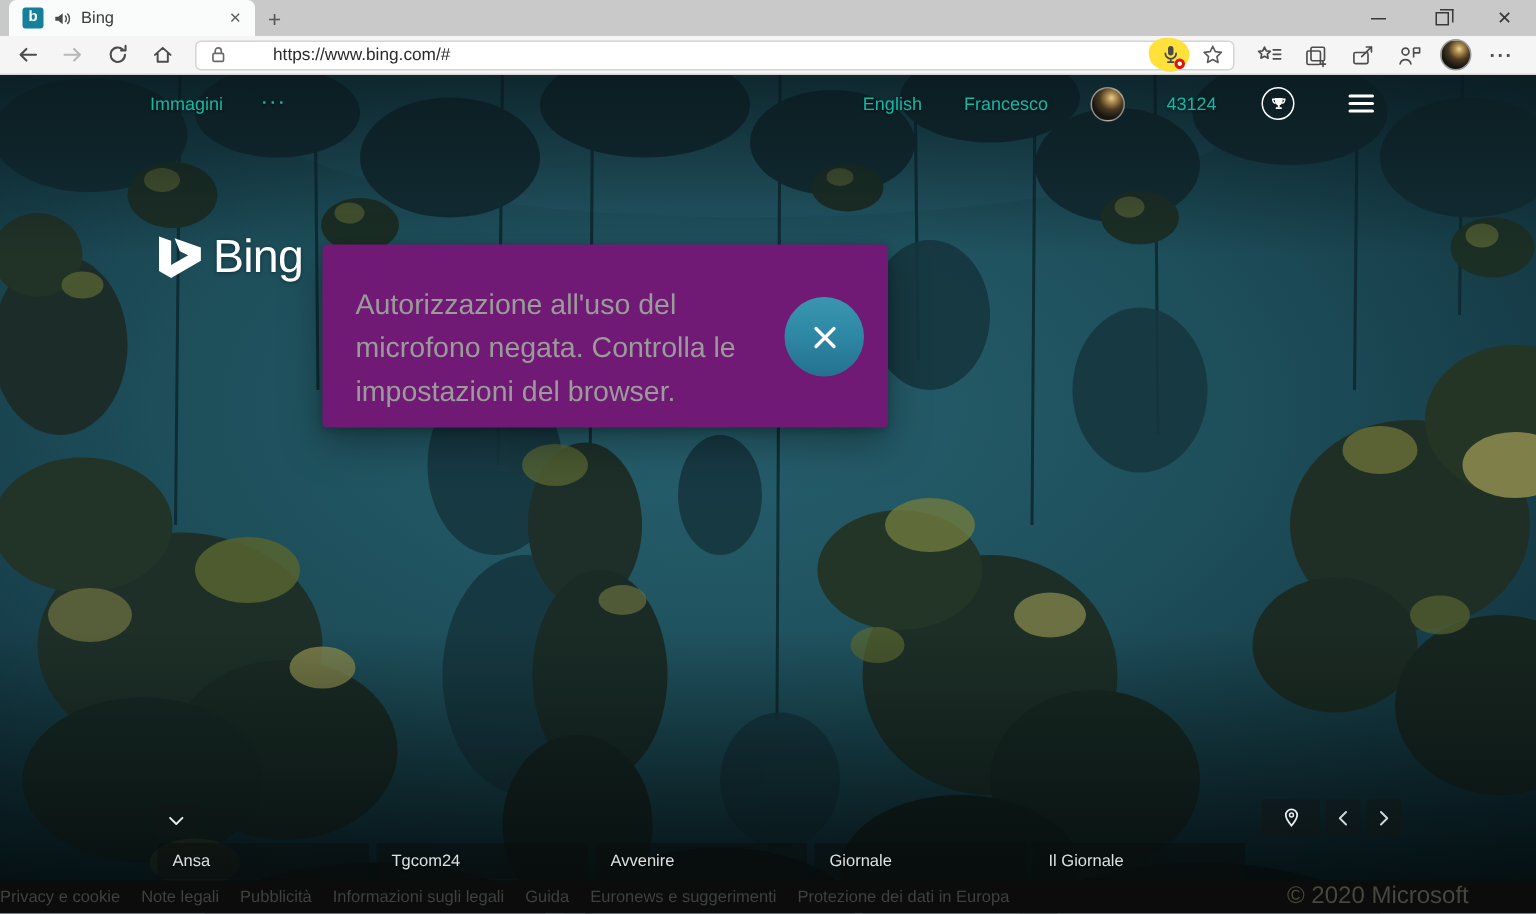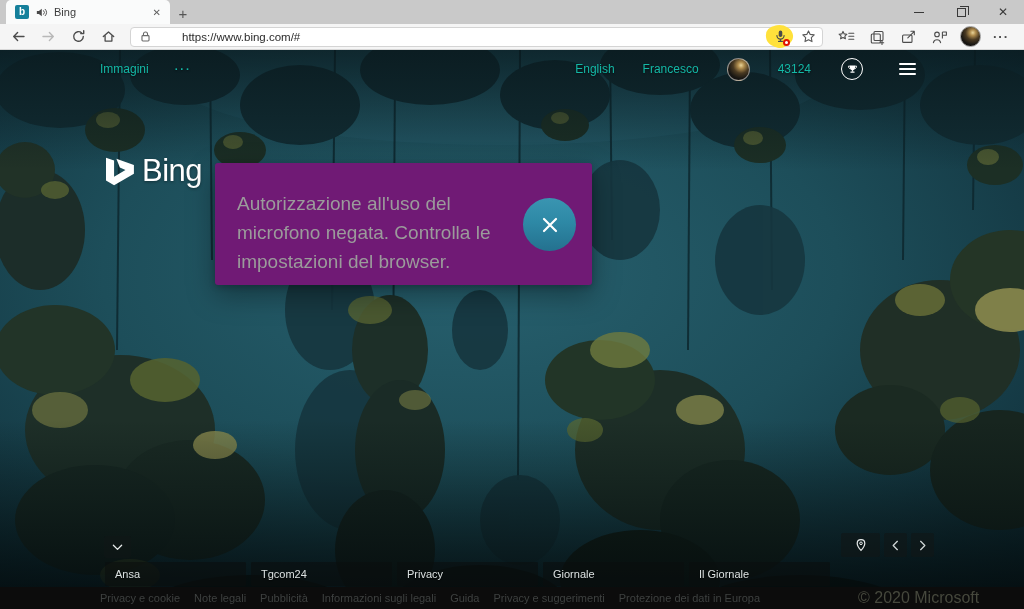--- a/index.html
+++ b/index.html
@@ -83,21 +83,21 @@
     display:flex; align-items:center; justify-content:center; }
   .cbtn.loc { width:39px; }
   .cbtn.nav { width:23px; }
 
   .news-row { position:absolute; top:512px; left:105px; display:flex; gap:5px; z-index:4; }
   .news-card { width:141px; height:24px; background:rgba(10,14,14,.58); border-radius:1px;
     color:#dbe1e1; font-size:11px; line-height:24px; padding:0 10px; white-space:nowrap;
     overflow:hidden; text-shadow:0 1px 1px rgba(0,0,0,.6); }
 
   .footer { position:absolute; top:537px; left:0; width:1024px; height:22px; background:#0c0c0c;
-    display:flex; align-items:center; padding-left:100px; gap:14px; z-index:5; }
+    display:flex; align-items:center; gap:14px; z-index:5; }
   .flink { font-size:11px; color:#3e4140; white-space:nowrap; }
   .fcopy { position:absolute; left:858px; font-size:16px; color:#46483d; }
 </style>
 </head>
 <body>
 
 <div class="browser">
 
   <div class="tabstrip">
     <div class="tab">
@@ -380,30 +380,30 @@
       <div class="cbtn nav">
         <svg width="11" height="13" viewBox="0 0 11 14">
           <path d="M3.5 2.5 L8 7 L3.5 11.5" stroke="#cfd6d6" stroke-width="1.4" fill="none" stroke-linecap="round" stroke-linejoin="round"></path>
         </svg>
       </div>
     </div>
 
     <div class="news-row">
       <div class="news-card">Ansa</div>
       <div class="news-card">Tgcom24</div>
-      <div class="news-card">Privacy</div>
+      <div class="news-card">Avvenire</div>
       <div class="news-card">Giornale</div>
       <div class="news-card">Il Giornale</div>
     </div>
 
     <div class="footer">
       <span class="flink">Privacy e cookie</span>
       <span class="flink">Note legali</span>
       <span class="flink">Pubblicità</span>
       <span class="flink">Informazioni sugli legali</span>
       <span class="flink">Guida</span>
-      <span class="flink">Privacy e suggerimenti</span>
+      <span class="flink">Euronews e suggerimenti</span>
       <span class="flink">Protezione dei dati in Europa</span>
       <span class="fcopy">© 2020 Microsoft</span>
     </div>
 
   </div>
 </div>
 
 </body></html>

